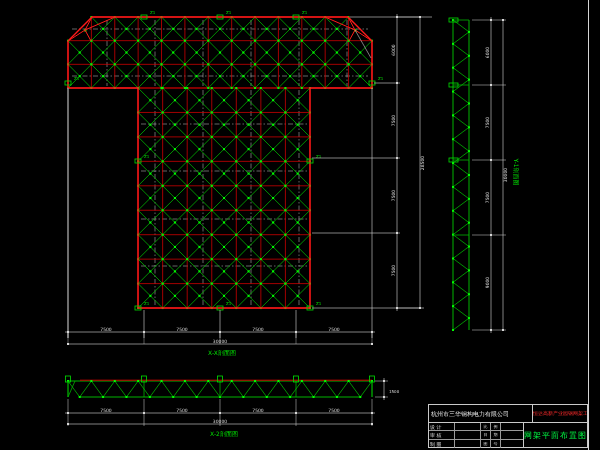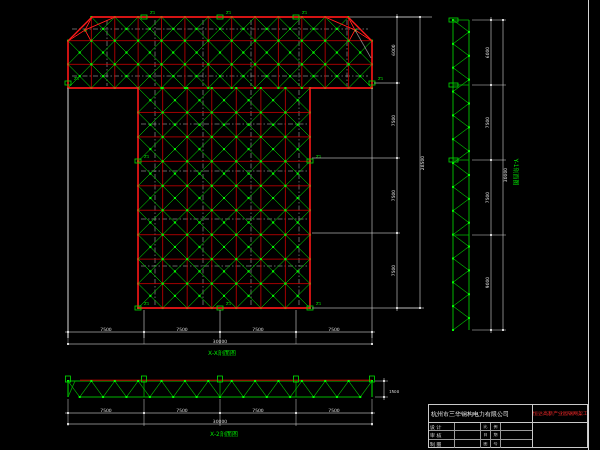--- a/index.html
+++ b/index.html
@@ -824,15 +824,16 @@
           <div class="tb-cell c-blank2"></div>
         </div>
         <div class="tb-row">
           <div class="tb-cell c-label">制 图</div>
           <div class="tb-cell c-blank1"></div>
           <div class="tb-cell c-tiny">图</div>
           <div class="tb-cell c-tiny">号</div>
           <div class="tb-cell c-blank2"></div>
         </div>
       </div>
+      <div id="tb-title">网架平面布置图</div>
     </div>
   </div>
 </div>
 
 </body></html>

